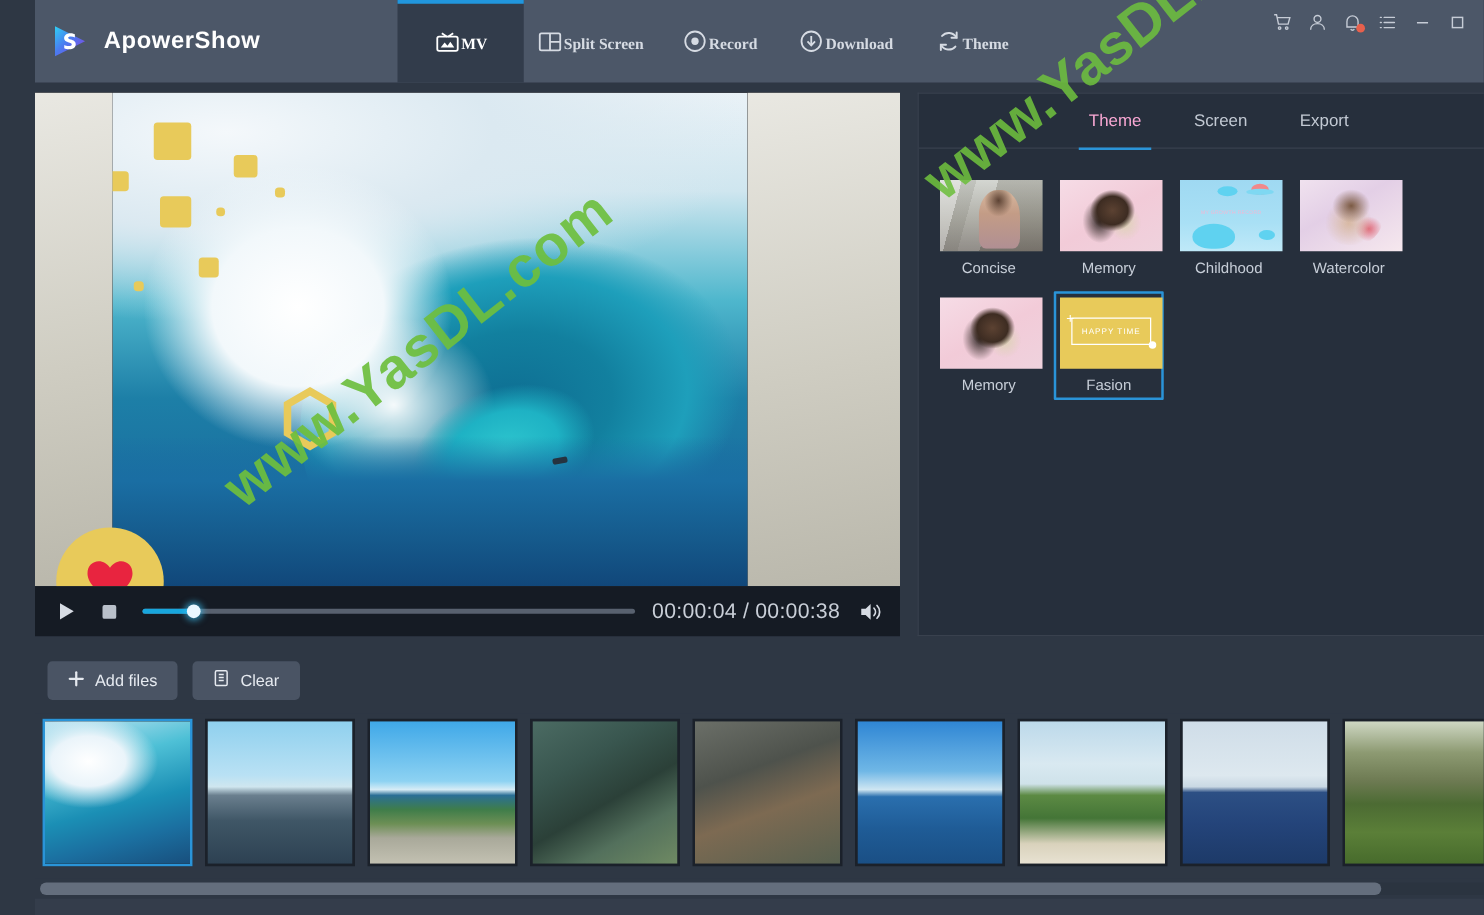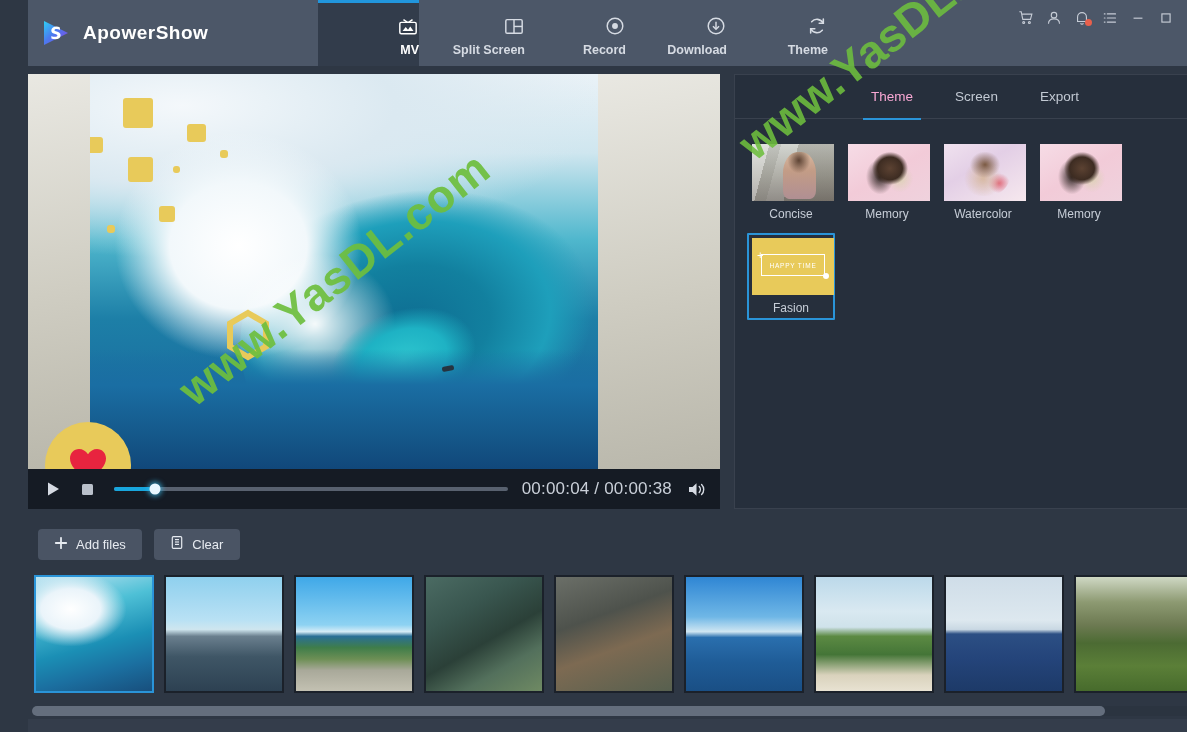--- a/index.html
+++ b/index.html
@@ -35,26 +35,27 @@
     flex: 0 0 32px;
   }
   .brand-name {
     color: #ffffff; font-size: 19px; font-weight: bold;
     letter-spacing: .5px;
   }
 
   .navtabs { display: flex; align-items: stretch; }
   .navtab {
     width: 101px; height: 66px;
-    display: flex; flex-direction: column;
-    align-items: flex-end; justify-content: center;
+    display: flex; flex-direction: row;
+    align-items: center; justify-content: center;
     color: #d6dbe3; font-size: 12.5px; font-weight: bold;
     cursor: pointer;
     position: relative;
     padding-top: 4px;
+    font-family: Liberation Serif, serif;
   }
   .navtab .tab-ico { height: 26px; display:flex; align-items:center; justify-content:center; margin-bottom: 5px; }
   .navtab .tab-label { line-height: 1; }
   .navtab.active {
     background: #323c4b;
     color: #ffffff;
   }
   .navtab.active::before {
     content: ""; position: absolute; left: 0; right: 0; top: 0;
     height: 3px; background: #2196dd;
@@ -582,20 +583,31 @@
         <div class="theme-name">Concise</div>
       </div>
 
       <div class="theme-cell">
         <div class="theme-thumb t-memory">
           <div class="tt-portrait"></div>
         </div>
         <div class="theme-name">Memory</div>
       </div>
 
+      <div class="theme-cell">
+        <div class="theme-thumb t-child">
+          <div class="tt-cloud" style="left:30px;top:5px;width:16px;height:8px;"></div>
+          <div class="tt-cloud" style="left:57px;top:3px;width:14px;height:9px;background:#f0888a;"></div>
+          <div class="tt-cloud" style="left:53px;top:7px;width:22px;height:5px;border-radius:50%;background:#7fd8f2;"></div>
+          <div class="tt-cloud" style="left:10px;top:35px;width:34px;height:20px;border-radius:50% 50% 45% 45%;"></div>
+          <div class="tt-cloud" style="left:63px;top:40px;width:13px;height:8px;"></div>
+          <div class="tt-childtext">MY GROWTH RECORD</div>
+        </div>
+        <div class="theme-name">Childhood</div>
+      </div>
 
       <div class="theme-cell">
         <div class="theme-thumb t-water">
           <div class="tt-portrait" style="background:
                radial-gradient(ellipse 42% 40% at 50% 32%, #7b5a43 0%, rgba(123,90,67,0) 72%),
                radial-gradient(ellipse 48% 52% at 46% 62%, #d7b9a3 0%, rgba(215,185,163,0) 78%),
                radial-gradient(ellipse 30% 30% at 78% 72%, #e06a7a 0%, rgba(224,106,122,0) 72%);"></div>
         </div>
         <div class="theme-name">Watercolor</div>
       </div>

